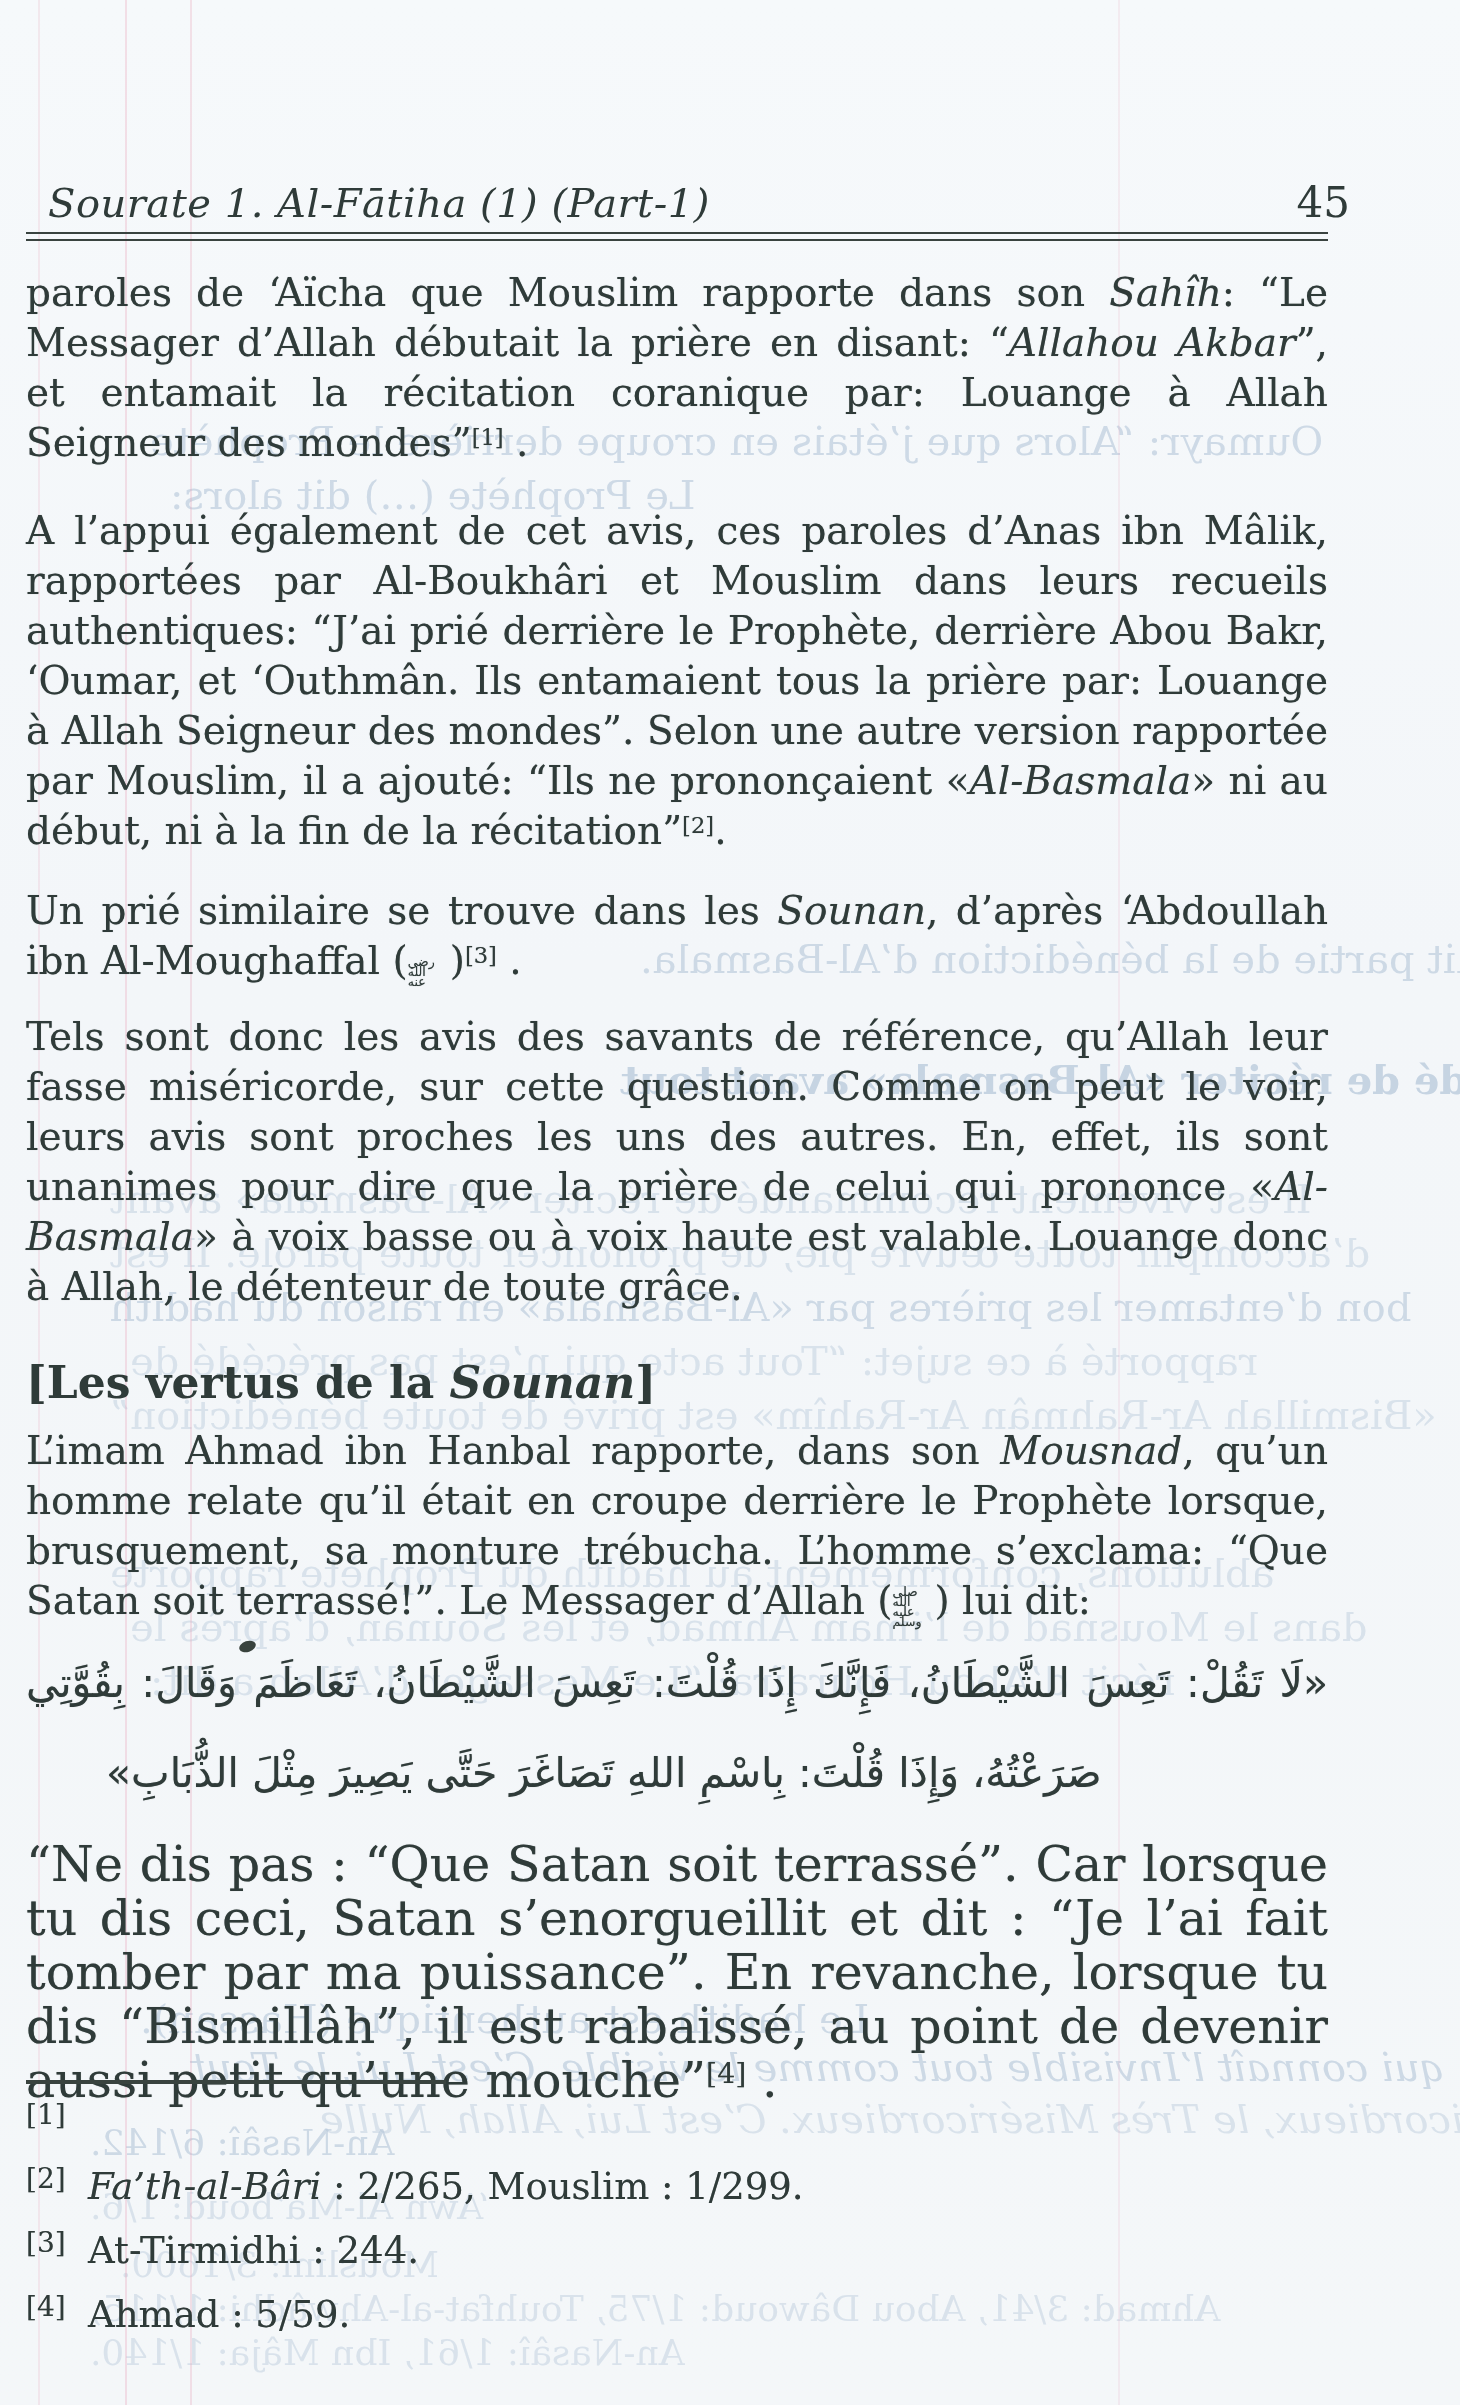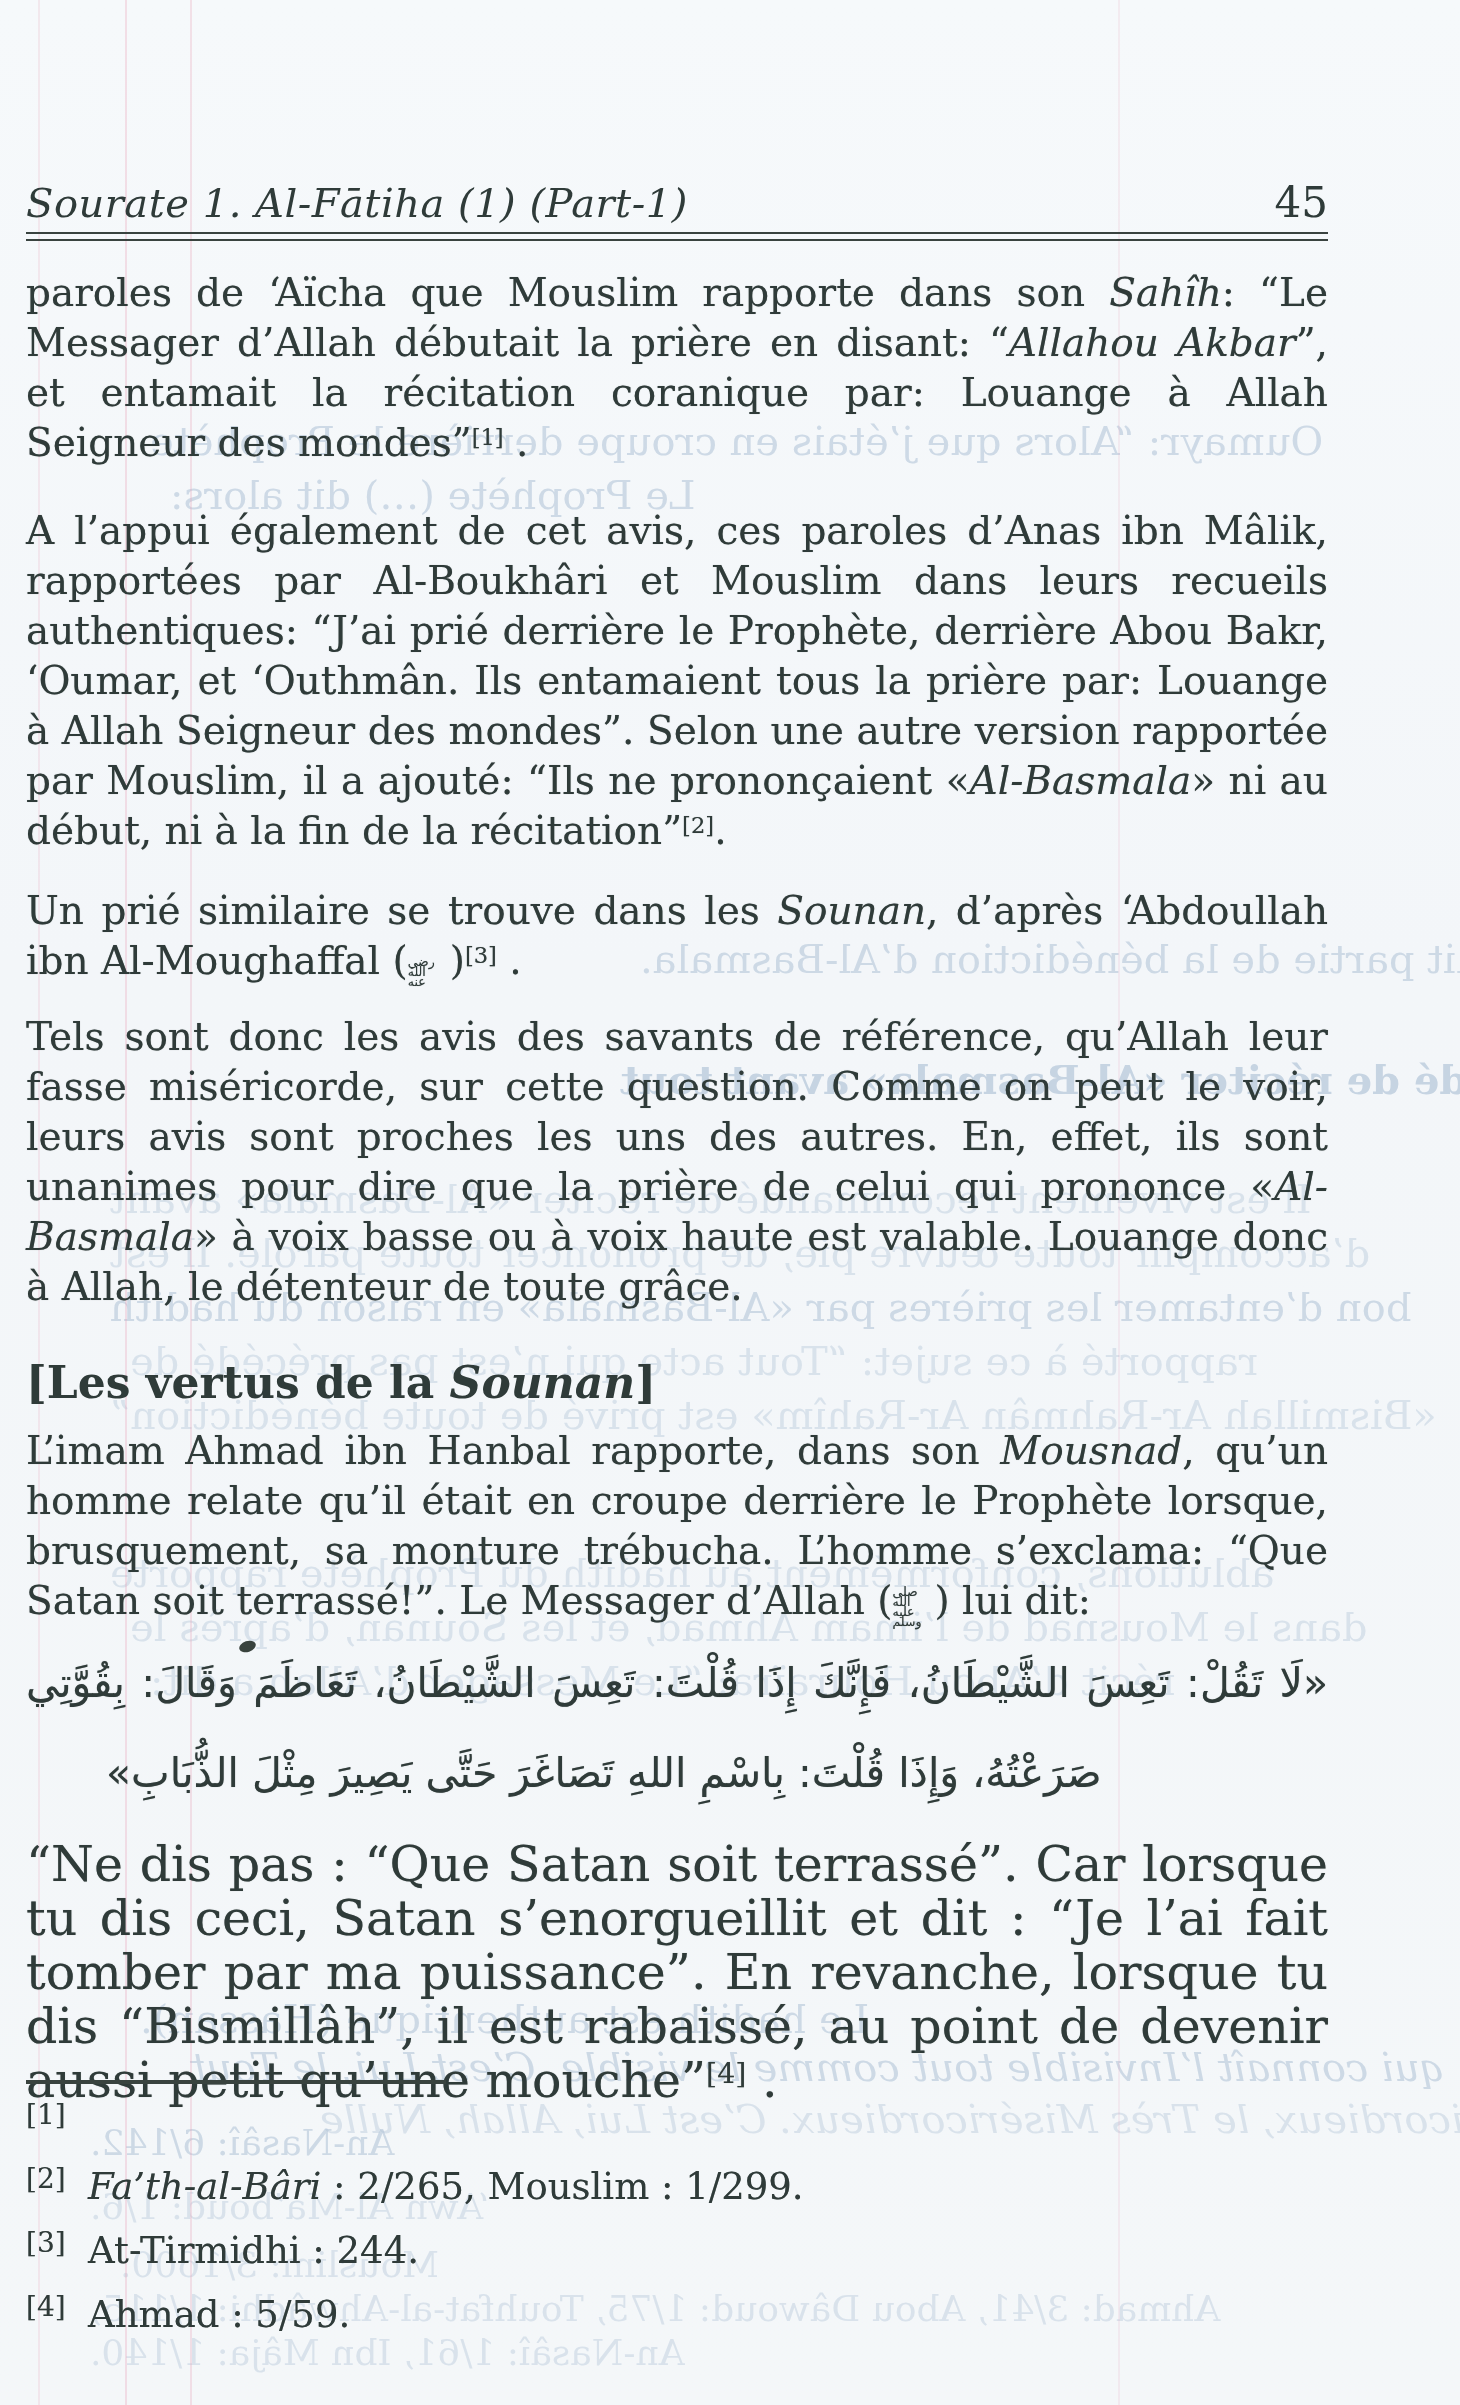--- a/index.html
+++ b/index.html
@@ -94,21 +94,21 @@
     <div class="bleed sm xl" style="top:2288px;left:90px;">Ahmad: 3/41, Abou Dâwoud: 1/75, Touhfat-al-Ahwâdhi: 1/115,</div>
     <div class="bleed sm xl" style="top:2332px;left:90px;">An-Nasâî: 1/61, Ibn Mâja: 1/140.</div>
   </div>
 
   <div class="scanline" style="left:38px;background:rgba(232,164,186,.20);"></div>
   <div class="scanline" style="left:125px;background:rgba(232,164,186,.32);"></div>
   <div class="scanline" style="left:190px;background:rgba(232,164,186,.30);"></div>
   <div class="scanline" style="left:1118px;background:rgba(232,164,186,.16);"></div>
   <div class="inkblot" style="top:1641px;left:239px;"></div>
 
-  <div class="col" style="top:178px;display:flex;justify-content:space-between;align-items:baseline;">
+  <div class="col" style="top:178px;display:flex;justify-content:space-between;align-items:baseline;margin-left:22px;">
     <span class="hdr-title">Sourate 1. Al-Fātiha (1) (Part-1)</span>
     <span class="hdr-num">45</span>
   </div>
   <div class="col double-rule" style="top:232px;"></div>
 
   <p class="col body-par" style="top:268px;"><span class="sg-n">paroles de ‘Aïcha que Mouslim rapporte dans son </span><span class="sg-i">Sahîh</span><span class="sg-n">: “Le Messager d’Allah débutait la prière en disant: “</span><span class="sg-i">Allahou Akbar</span><span class="sg-n">”, et entamait la récitation coranique par: Louange à Allah Seigneur des mondes”</span><span class="sg-sup">[1]</span><span class="sg-n"> .</span></p>
   <p class="col body-par" style="top:506px;"><span class="sg-n">A l’appui également de cet avis, ces paroles d’Anas ibn Mâlik, rapportées par Al-Boukhâri et Mouslim dans leurs recueils authentiques: “J’ai prié derrière le Prophète, derrière Abou Bakr, ‘Oumar, et ‘Outhmân. Ils entamaient tous la prière par: Louange à Allah Seigneur des mondes”. Selon une autre version rapportée par Mouslim, il a ajouté: “Ils ne prononçaient «</span><span class="sg-i">Al-Basmala</span><span class="sg-n">» ni au début, ni à la fin de la récitation”</span><span class="sg-sup">[2]</span><span class="sg-n">.</span></p>
   <p class="col body-par" style="top:886px;"><span class="sg-n">Un prié similaire se trouve dans les </span><span class="sg-i">Sounan</span><span class="sg-n">, d’après ‘Abdoullah ibn Al-Moughaffal (</span><span class="sg-hon">رضي الله عنه</span><span class="sg-n">)</span><span class="sg-sup">[3]</span><span class="sg-n"> .</span></p>
   <p class="col body-par" style="top:1012px;"><span class="sg-n">Tels sont donc les avis des savants de référence, qu’Allah leur fasse miséricorde, sur cette question. Comme on peut le voir, leurs avis sont proches les uns des autres. En, effet, ils sont unanimes pour dire que la prière de celui qui prononce «</span><span class="sg-i">Al-Basmala</span><span class="sg-n">» à voix basse ou à voix haute est valable. Louange donc à Allah, le détenteur de toute grâce.</span></p>
 

